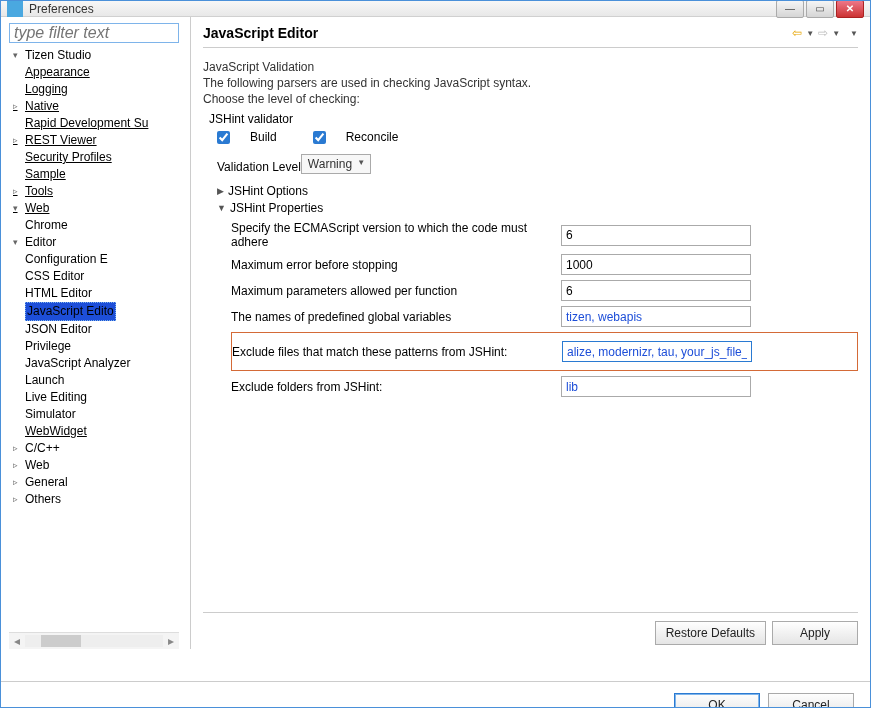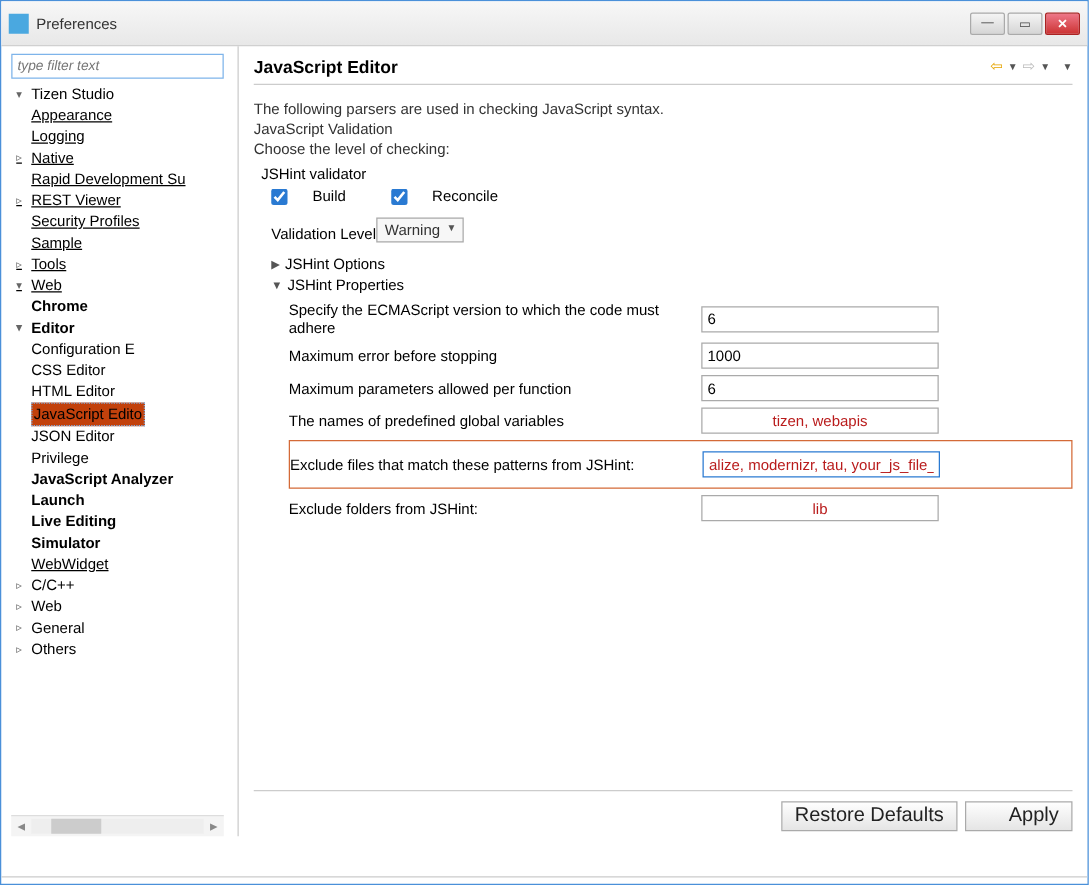--- a/index.html
+++ b/index.html
@@ -6,21 +6,21 @@
 body {
   font-family: "Segoe UI", Tahoma, sans-serif;
   font-size: 12px;
   background: #fff;
   width: 871px;
   height: 708px;
   overflow: hidden;
   border: 1px solid #4a90d9;
 }
 .titlebar {
-  height: 36px;
+  height: 16px;
   background: linear-gradient(#f7f7f7, #e8e8e8);
   border-bottom: 1px solid #d0d0d0;
   display: flex;
   align-items: center;
   padding: 0 6px;
 }
 .titlebar .icon {
   width: 16px; height: 16px;
   background: #4aa8e0;
   margin-right: 6px;
@@ -43,38 +43,38 @@
   border-right: 1px solid #ccc;
   display: flex;
   flex-direction: column;
   padding: 6px 0 0 8px;
 }
 .filter-input {
   width: 170px;
   height: 20px;
   border: 1px solid #7eb4ea;
   padding: 2px 4px;
-  font-size: 11px;
+  font-size: 16px;
   color: #888;
   font-style: italic;
   margin-bottom: 4px;
 }
 .tree {
   flex: 1;
   overflow: hidden;
   line-height: 17px;
   color: #000;
   font-size: 12px;
 }
 .tree .row { white-space: nowrap; padding-left: 4px; display:flex; align-items:center;}
 .tree .expander { display:inline-block; width:10px; color:#666; font-size:9px; margin-right:2px;}
 .tree .label {}
-.tree .selected .label { background:#c2410c; border:1px dotted #7eb4ea; padding:0 1px;}
+.tree .selected .label { background:#1d4ed8; border:1px dotted #7eb4ea; padding:0 1px;}
 .indent1 { padding-left: 16px; text-decoration: underline; }
-.indent2 { padding-left: 32px; font-weight: bold; }
+.indent2 { padding-left: 32px; }
 .indent3 { padding-left: 48px; }
 .hscroll {
   height: 17px;
   border-top: 1px solid #ddd;
   background: #f4f4f4;
   display:flex; align-items:center;
   margin-top: 4px;
   width: 170px;
 }
 .hscroll .arrow { width:16px; text-align:center; color:#888;}
@@ -115,43 +115,42 @@
 }
 .level-select::after { content:"▼"; position:absolute; right:5px; top:3px; font-size:8px; color:#555;}
 .expand-item { margin: 3px 0 3px 14px; display:flex; align-items:center; gap:4px;}
 .exp-tri { font-size:9px; color:#555;}
 .properties { margin: 6px 0 0 28px;}
 .prop-row { display:flex; align-items:center; margin:5px 0;}
 .prop-row .plabel { width:330px;}
 .prop-row input {
   width:190px; height:21px; border:1px solid #aaa; padding:2px 4px; font-size:12px;
 }
-.prop-row input.placeholder-style { color:#b91c1c;text-align:center; }
+.prop-row input.placeholder-style { color:#1d4ed8; }
 .highlight-box {
   border:1px solid #d46a37;
   padding: 3px 0;
   margin: 2px 0;
 }
 .bottom-section {
   margin-top: auto;
   border-top: 1px solid #ccc;
   padding: 8px 0 4px 0;
   display:flex;
   justify-content:flex-end;
   gap:6px;
 }
 .btn {
   min-width: 86px;
   height: 24px;
   border:1px solid #aaa;
   background: linear-gradient(#fefefe,#e5e5e5);
-  font-size:16px;
+  font-size:12px;
   color:#222;
   padding:0 10px;
-  text-align:right;
 }
 .footer {
   height: 46px;
   display:flex;
   justify-content:flex-end;
   align-items:center;
   gap:8px;
   padding: 0 16px;
   border-top:1px solid #ccc;
   margin-top:32px;
@@ -300,22 +299,22 @@
       <div class="nav-arrows">
         <span class="nav-arrow nav-back">⇦</span>
         <span class="nav-drop">▼</span>
         <span class="nav-arrow nav-fwd">⇨</span>
         <span class="nav-drop">▼</span>
         <span class="nav-drop" style="margin-left:6px;">▼</span>
       </div>
     </div>
 
     <div>
+      <div class="section-desc">JavaScript Validation</div>
       <div class="section-desc">The following parsers are used in checking JavaScript syntax.</div>
-      <div class="section-desc">JavaScript Validation</div>
       <div class="section-desc">Choose the level of checking:</div>
 
       <div class="group-title">JSHint validator</div>
 
       <div class="checkbox-row">
         <label>
           <input type="checkbox" checked="" style="">
           <span>Build</span>
         </label>
         <label>

